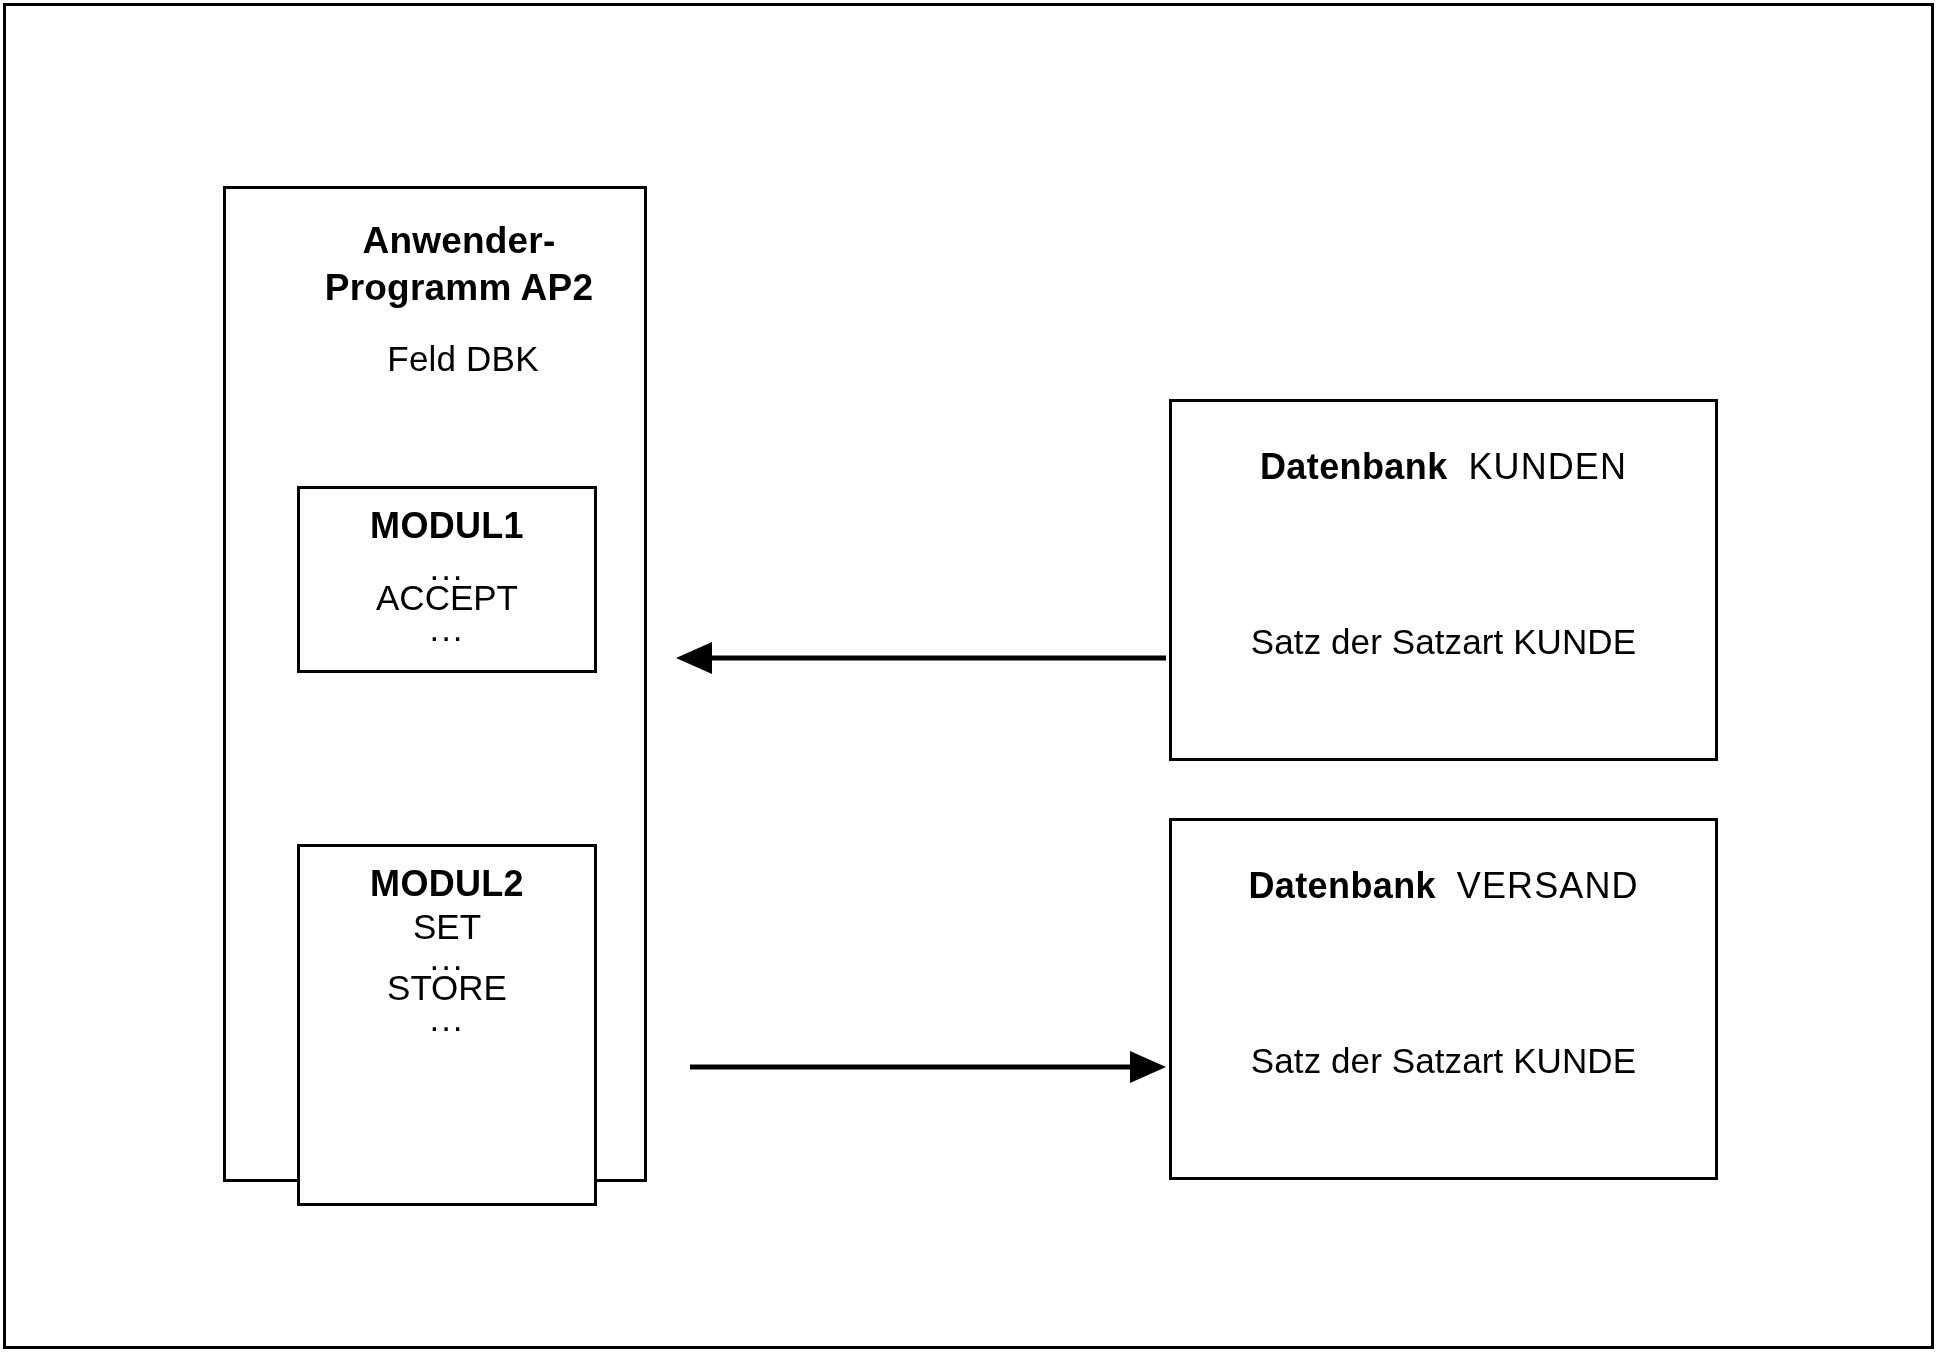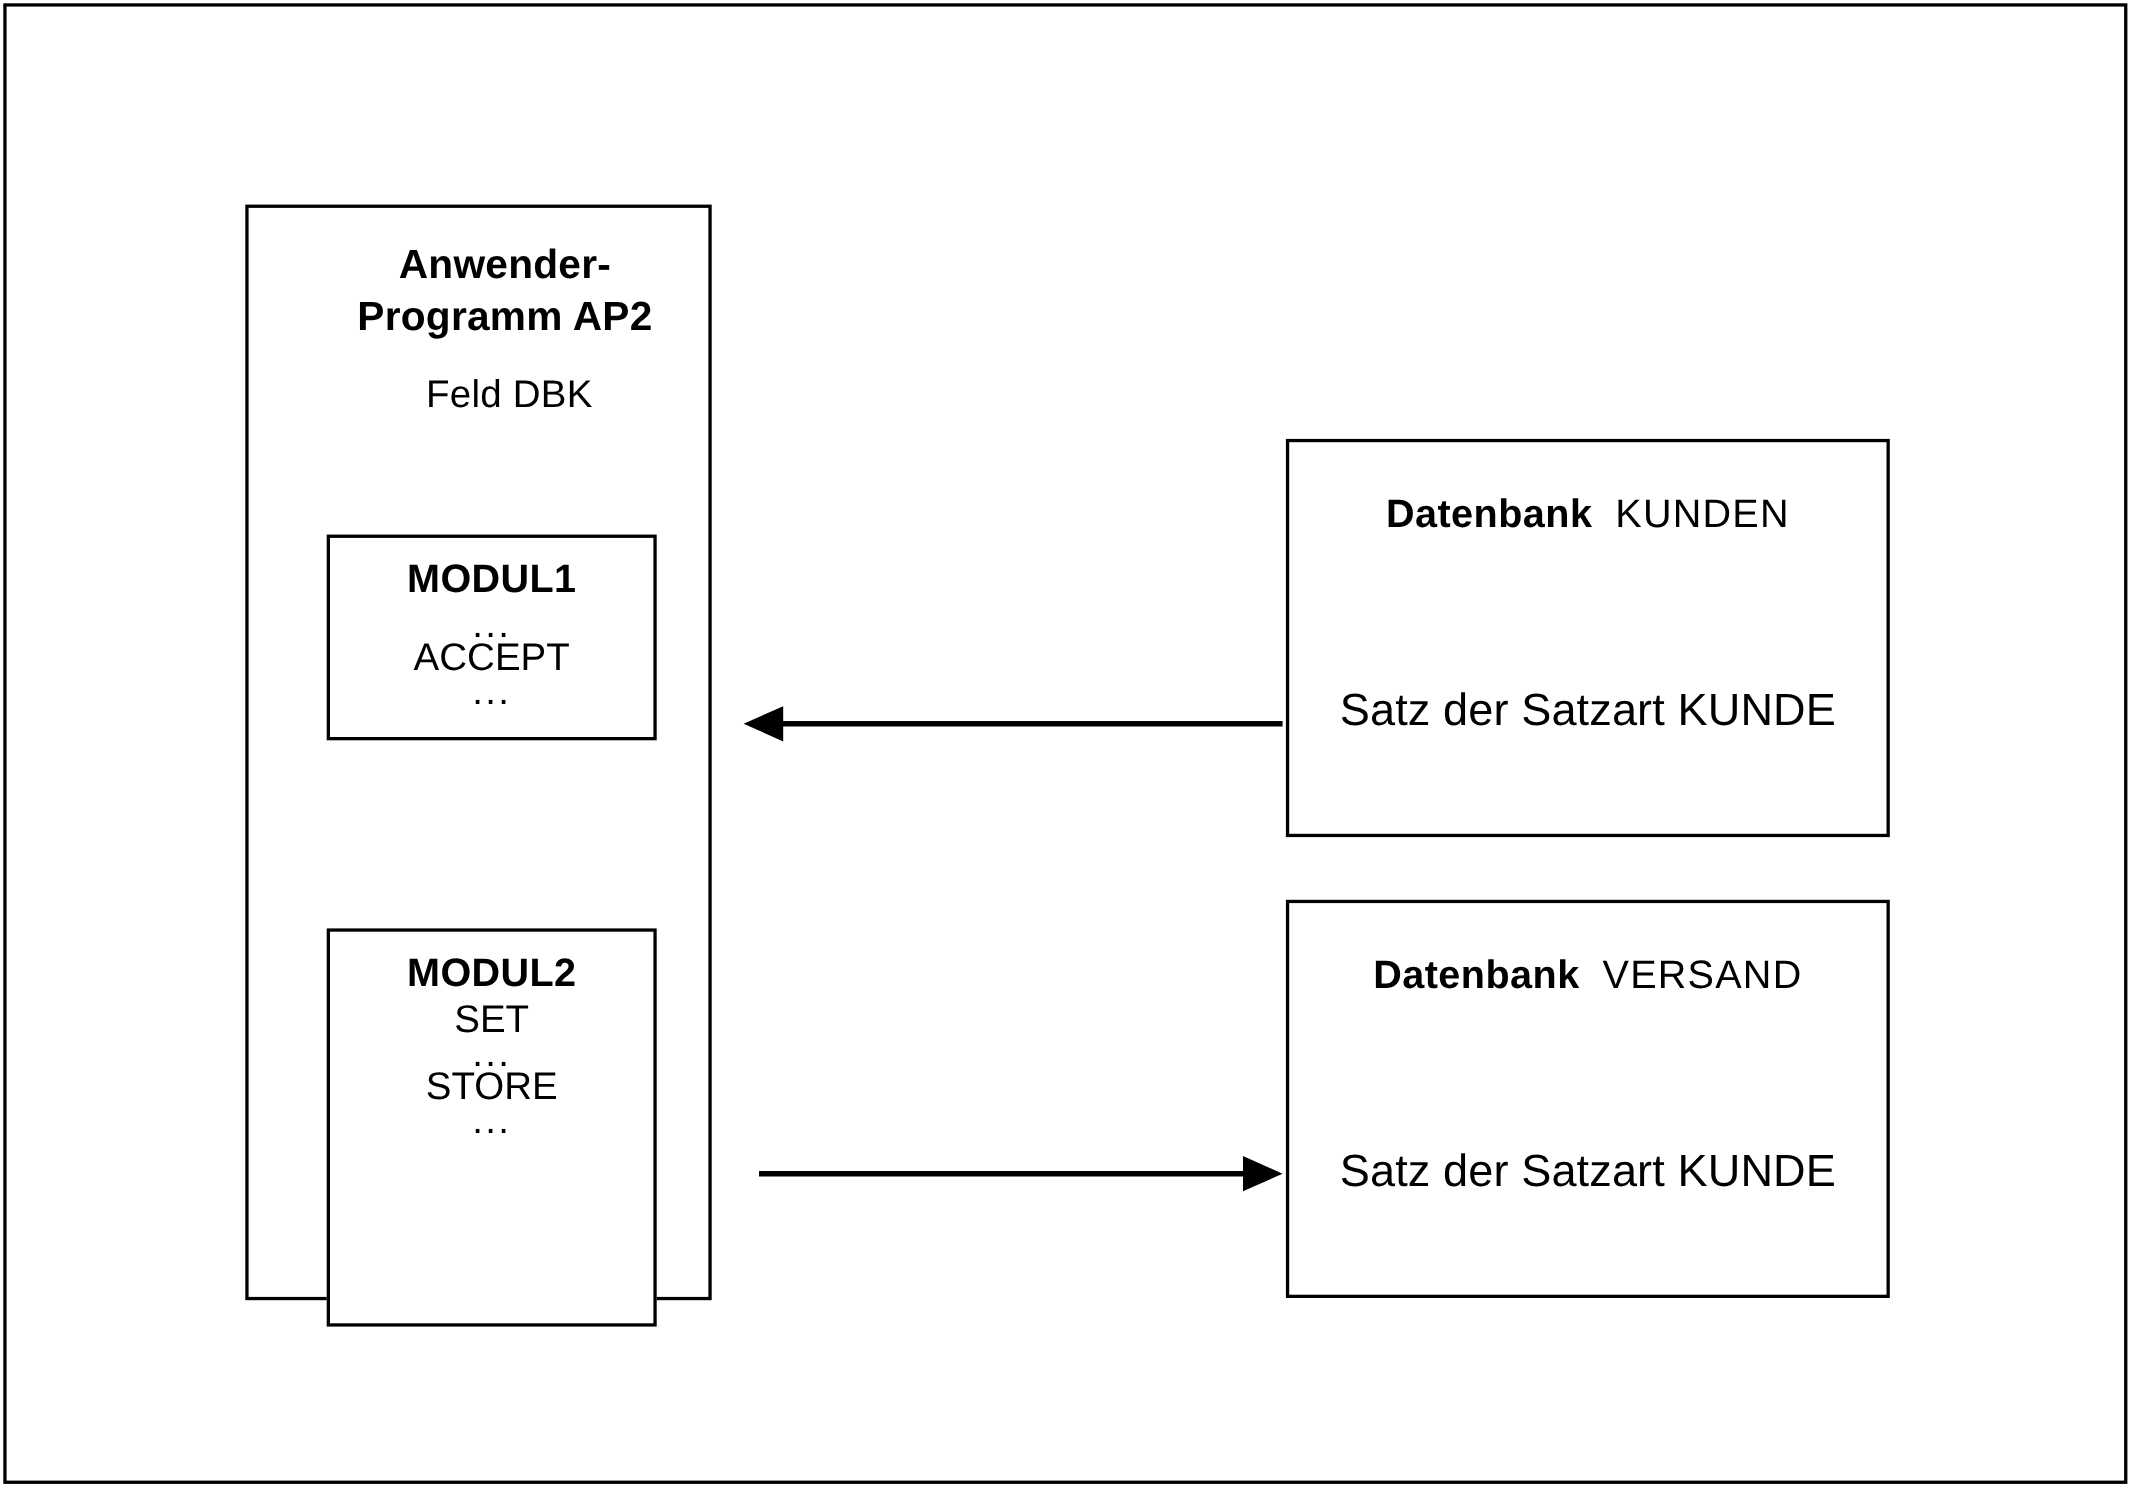--- a/index.html
+++ b/index.html
@@ -140,21 +140,21 @@
     font-weight: normal;
     letter-spacing: 1.1px;
   }
 
   .db-record {
     position: absolute;
     left: 0;
     top: 220px;
     width: 100%;
     text-align: center;
-    font-size: 41px;
+    font-size: 35px;
     font-weight: normal;
     letter-spacing: 0.1px;
   }
 
   
   .arrow-svg {
     position: absolute;
     overflow: visible;
   }
   #arrow-read  { left: 670px; top: 630px;  width: 490px; height: 44px; }

